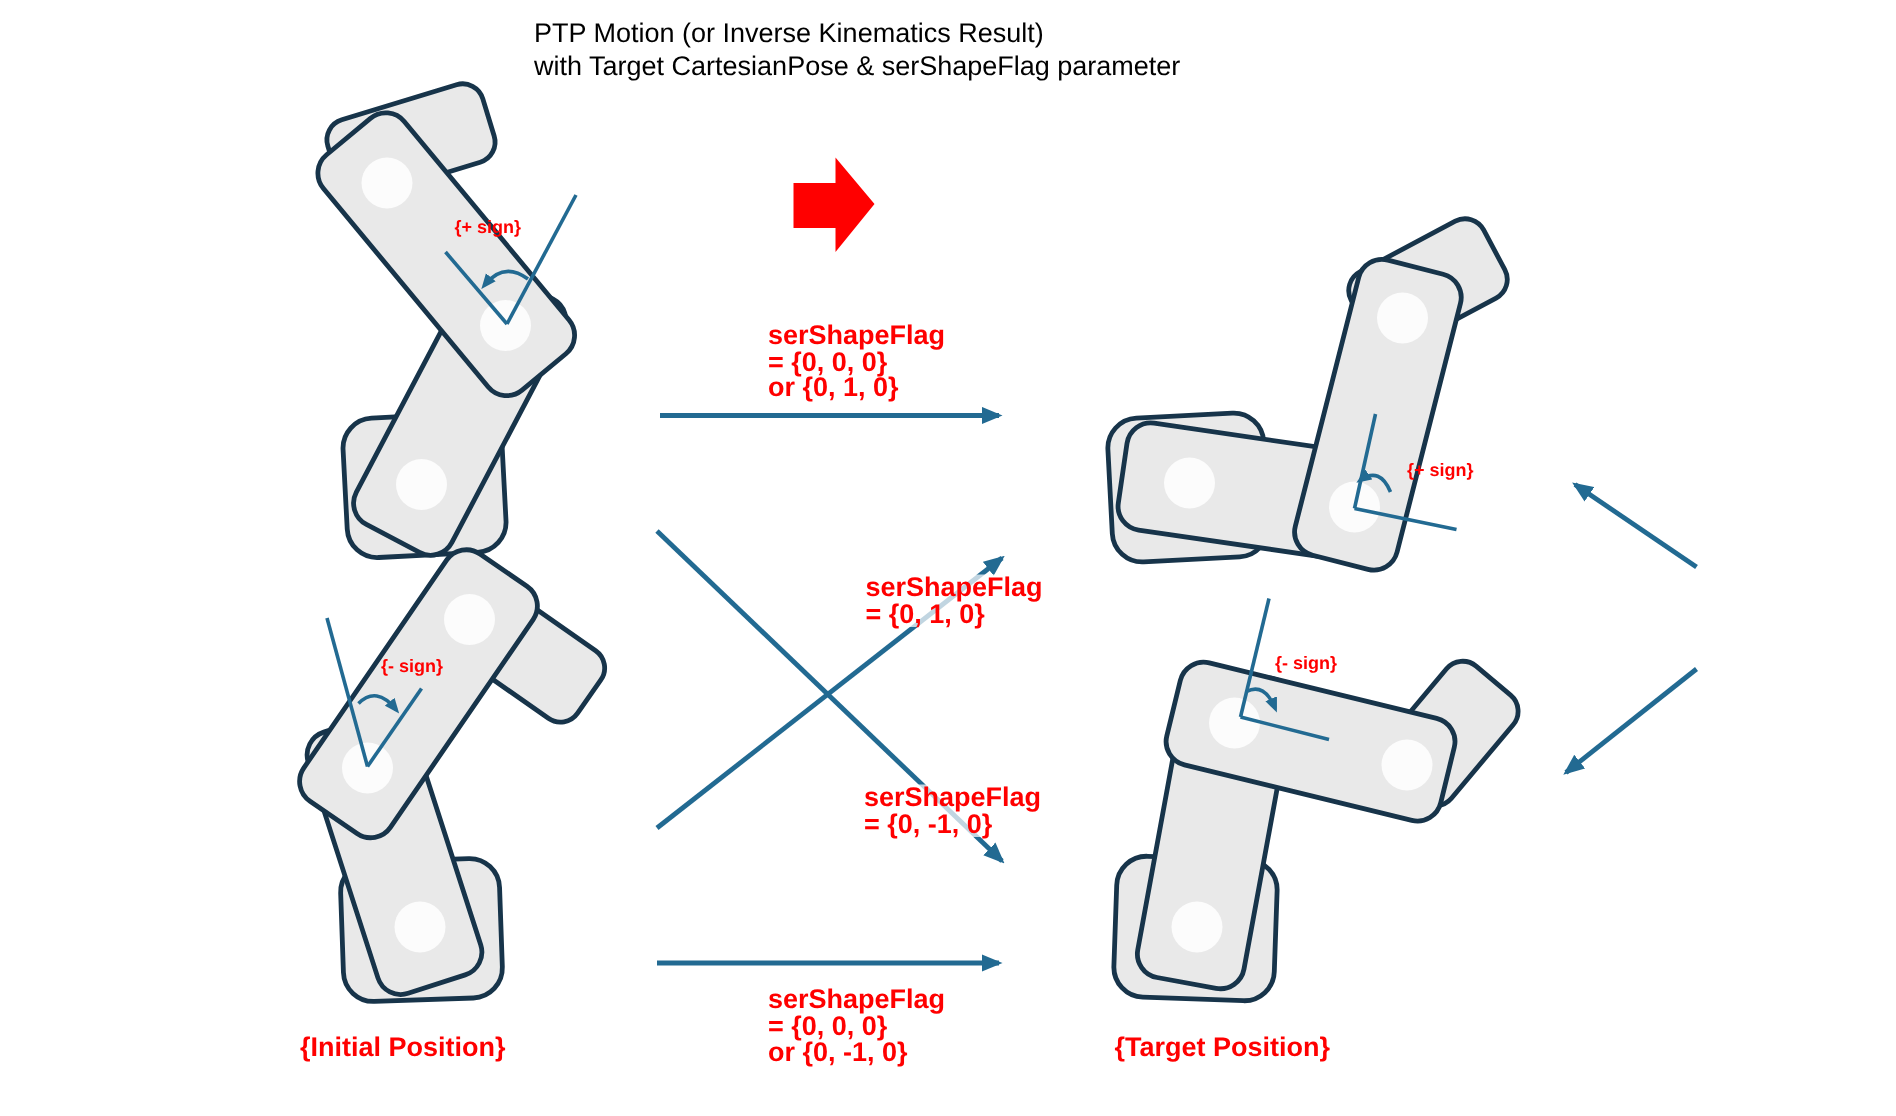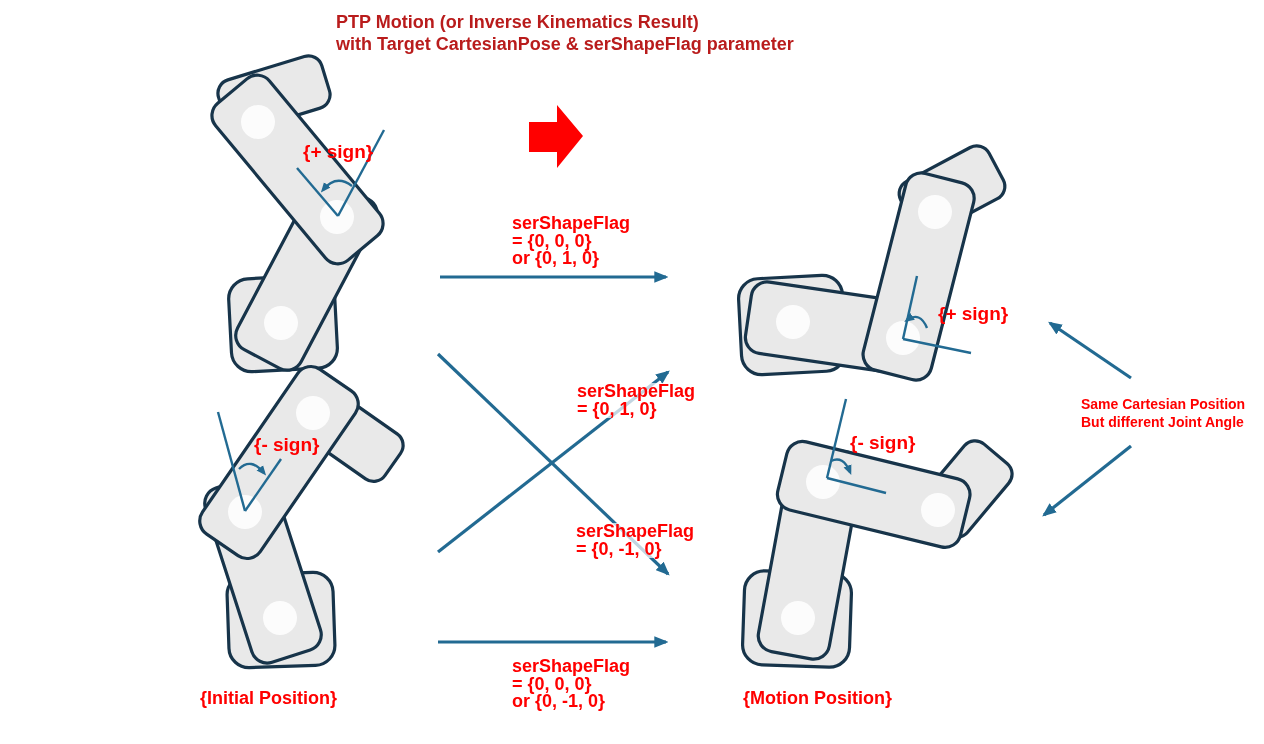--- a/index.html
+++ b/index.html
@@ -6,25 +6,25 @@
   .canvas{
     position:relative;width:1264px;height:744px;background:#ffffff;overflow:hidden;
     font-family:"Liberation Sans",sans-serif;
   }
   svg{position:absolute;left:0;top:0;}
   .lbl{
     position:absolute;white-space:pre-line;font-weight:bold;color:#ff0000;
     font-size:18px;line-height:17.5px;letter-spacing:0;
   }
   .title{
-    position:absolute;left:336px;top:11px;white-space:pre-line;
-    font-weight:bold;color:#b91c1c;font-size:18px;line-height:22px;
+    position:absolute;left:356px;top:11px;white-space:pre-line;
+    font-weight:normal;color:#000000;font-size:18px;line-height:22px;
   }
   .mid-bg{background:rgba(255,255,255,0.72);padding:0 2px;}
-  .sign{font-size:19px;}
+  .sign{font-size:12px;}
   .same-cart{font-size:14px;line-height:18px;}
 </style>
 </head>
 <body>
 
 <div class="canvas">
 
   <svg width="1264" height="744" viewBox="0 0 1264 744">
     <defs>
       <marker id="ah" markerUnits="userSpaceOnUse" markerWidth="14" markerHeight="12" viewBox="0 0 12 10" refX="10" refY="5" orient="auto">
@@ -128,18 +128,16 @@
   <div class="lbl" style="left:512px;top:658px;">serShapeFlag
 = {0, 0, 0}
 or {0, -1, 0}</div>
 
   <div class="lbl sign" style="left:303px;top:143px;">{+ sign}</div>
   <div class="lbl sign" style="left:254px;top:436px;">{- sign}</div>
   <div class="lbl sign" style="left:938px;top:305px;">{+ sign}</div>
   <div class="lbl sign" style="left:850px;top:434px;">{- sign}</div>
 
   <div class="lbl" style="left:200px;top:690px;">{Initial Position}</div>
-  <div class="lbl" style="left:743px;top:690px;">{Motion Position}</div>
+  <div class="lbl" style="left:743px;top:690px;">{Target Position}</div>
 
-  <div class="lbl same-cart" style="left:1081px;top:395px;">Same Cartesian Position
-But different Joint Angle</div>
 
 </div>
 
 </body></html>

